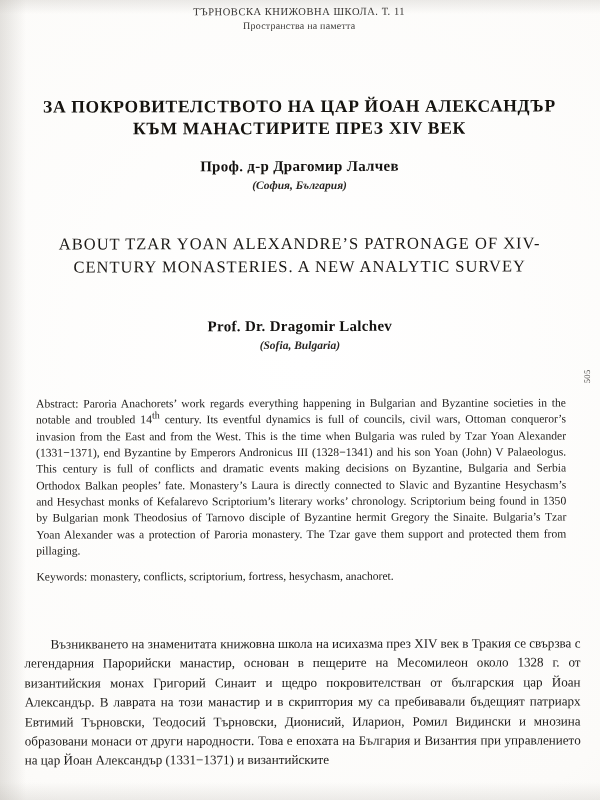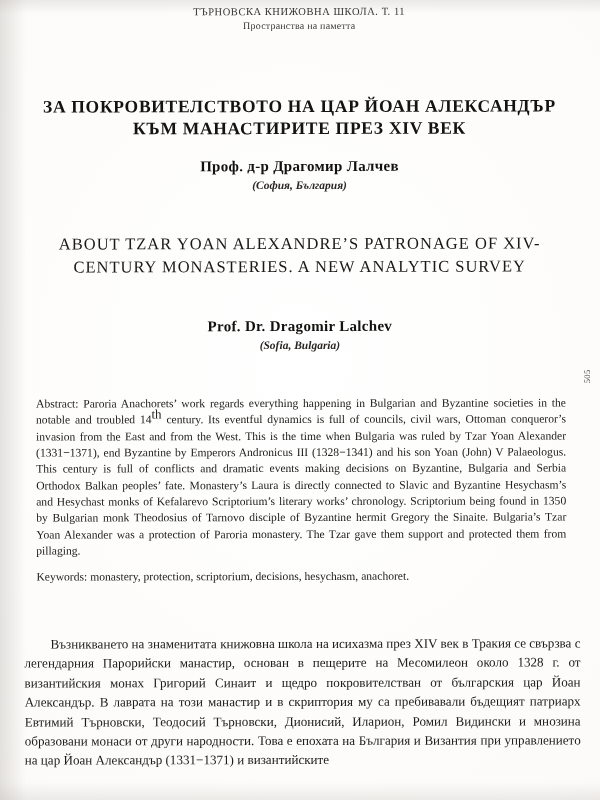--- a/index.html
+++ b/index.html
@@ -159,21 +159,21 @@
   .abstract-body {
     font-size: 11.6px;
     line-height: 16.35px;
     text-align: justify;
     color: #22201e;
   }
   .abstract-body .lbl {
     font-weight: normal;
   }
   .abstract-body sup {
-    font-size: 13px;
+    font-size: 10px;
     vertical-align: super;
     line-height: 0;
   }
   .keywords {
     font-size: 11.6px;
     line-height: 16.3px;
     margin-top: 10px;
     color: #22201e;
   }
   .keywords .lbl {
@@ -228,21 +228,21 @@
     <div class="affil">(Sofia, Bulgaria)</div>
   </div>
 
   <div class="page-number">505</div>
 
   <div class="abstract-block">
     <div class="abstract-body">
       <span class="lbl">Abstract:</span><span> Paroria Anachorets’ work regards everything happening in Bulgarian and Byzantine societies in the notable and troubled 14</span><sup>th</sup><span> century. Its eventful dynamics is full of councils, civil wars, Ottoman conqueror’s invasion from the East and from the West. This is the time when Bulgaria was ruled by Tzar Yoan Alexander (1331−1371), end Byzantine by Emperors Andronicus III (1328−1341) and his son Yoan (John) V Palaeologus. This century is full of conflicts and dramatic events making decisions on Byzantine, Bulgaria and Serbia Orthodox Balkan peoples’ fate. Monastery’s Laura is directly connected to Slavic and Byzantine Hesychasm’s and Hesychast monks of Kefalarevo Scriptorium’s literary works’ chronology. Scriptorium being found in 1350 by Bulgarian monk Theodosius of Tarnovo disciple of Byzantine hermit Gregory the Sinaite. Bulgaria’s Tzar Yoan Alexander was a protection of Paroria monastery. The Tzar gave them support and protected them from pillaging.</span>
     </div>
     <div class="keywords">
-      <span class="lbl">Keywords:</span><span> monastery, protection, scriptorium, decisions, hesychasm, anachoret.</span>
+      <span class="lbl">Keywords:</span><span> monastery, conflicts, scriptorium, fortress, hesychasm, anachoret.</span>
     </div>
   </div>
 
   <div class="body-bg">Възникването на знаменитата книжовна школа на исихазма през XIV век в Тракия се свързва с легендарния Парорийски манастир, основан в пещерите на Месомилеон около 1328 г. от византийския монах Григорий Синаит и щедро покровителстван от българския цар Йоан Александър. В лаврата на този манастир и в скриптория му са пребивавали бъдещият патриарх Евтимий Търновски, Теодосий Търновски, Дионисий, Иларион, Ромил Видински и мнозина образовани монаси от други народности. Това е епохата на България и Византия при управлението на цар Йоан Александър (1331−1371) и византийските</div>
 
 </div>
 </div>
 
 <div class="scan-shadow-left"></div>
 <div class="scan-shadow-top"></div>

